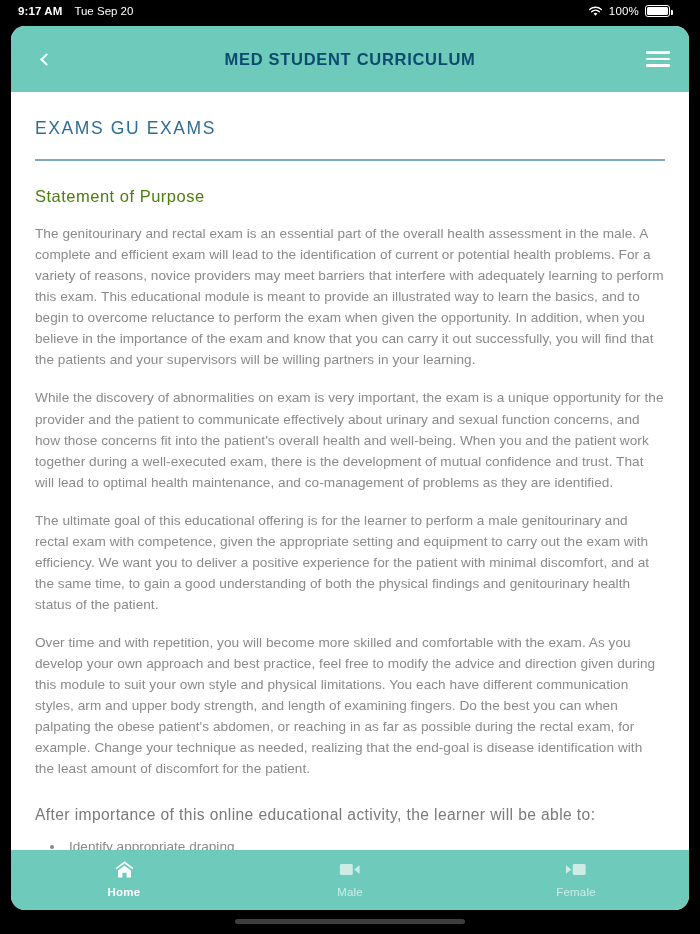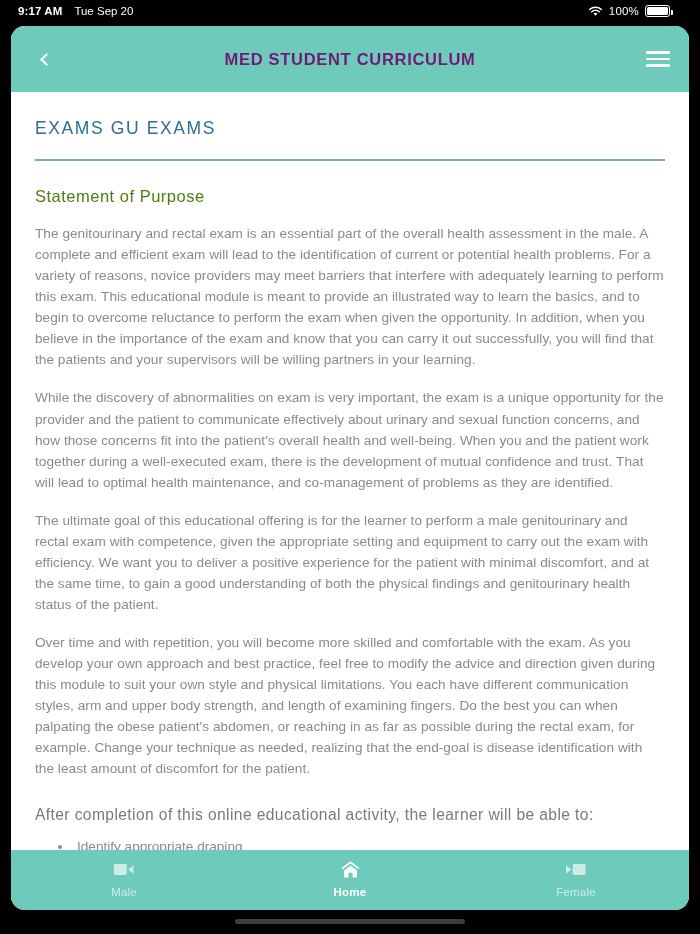--- a/index.html
+++ b/index.html
@@ -72,21 +72,21 @@
   .chev {
     display:block; width:9px; height:9px;
     border-left:2.4px solid #ffffff;
     border-bottom:2.4px solid #ffffff;
     transform:rotate(45deg);
     margin-left:4px;
   }
   .nav-title {
     position:absolute; left:0; right:0;
     text-align:center;
-    color:#701a75;
+    color:#0c4a6e;
     font-size:16.5px;
     font-weight:bold;
     letter-spacing:.7px;
     pointer-events:none;
   }
   .hamburger {
     margin-left:auto;
     position:relative; z-index:2;
     width:30px; height:30px;
     display:flex; flex-direction:column; justify-content:center; gap:4.2px;
@@ -140,21 +140,21 @@
     letter-spacing:.4px;
     font-weight:400;
   }
   ul.objectives {
     margin-top:10px;
     padding-left:30px;
     color:#8a8a8a;
     font-size:13.6px;
     line-height:1.62;
   }
-  ul.objectives li { margin:8px; padding-left:4px; }
+  ul.objectives li { margin:0; padding-left:4px; }
   ul.objectives li::marker { color:#8a8a8a; }
 
   
   .tabbar {
     flex:0 0 60px;
     background:#6ecbbc;
     display:flex; align-items:center;
     padding-bottom:4px;
   }
   .tab {
@@ -227,50 +227,50 @@
       <div class="page-title">EXAMS GU EXAMS</div>
       <div class="divider"></div>
 
       <div class="section-head">Statement of Purpose</div>
 
       <p class="body">The genitourinary and rectal exam is an essential part of the overall health assessment in the male. A complete and efficient exam will lead to the identification of current or potential health problems. For a variety of reasons, novice providers may meet barriers that interfere with adequately learning to perform this exam. This educational module is meant to provide an illustrated way to learn the basics, and to begin to overcome reluctance to perform the exam when given the opportunity. In addition, when you believe in the importance of the exam and know that you can carry it out successfully, you will find that the patients and your supervisors will be willing partners in your learning.</p>
       <p class="body">While the discovery of abnormalities on exam is very important, the exam is a unique opportunity for the provider and the patient to communicate effectively about urinary and sexual function concerns, and how those concerns fit into the patient's overall health and well-being. When you and the patient work together during a well-executed exam, there is the development of mutual confidence and trust. That will lead to optimal health maintenance, and co-management of problems as they are identified.</p>
       <p class="body">The ultimate goal of this educational offering is for the learner to perform a male genitourinary and rectal exam with competence, given the appropriate setting and equipment to carry out the exam with efficiency. We want you to deliver a positive experience for the patient with minimal discomfort, and at the same time, to gain a good understanding of both the physical findings and genitourinary health status of the patient.</p>
       <p class="body">Over time and with repetition, you will become more skilled and comfortable with the exam. As you develop your own approach and best practice, feel free to modify the advice and direction given during this module to suit your own style and physical limitations. You each have different communication styles, arm and upper body strength, and length of examining fingers. Do the best you can when palpating the obese patient's abdomen, or reaching in as far as possible during the rectal exam, for example. Change your technique as needed, realizing that the end-goal is disease identification with the least amount of discomfort for the patient.</p>
 
-      <div class="objectives-head">After completion of this online educational activity, the learner will be able to:</div>
+      <div class="objectives-head">After importance of this online educational activity, the learner will be able to:</div>
 
       <ul class="objectives">
         <li>Identify appropriate draping</li>
 
       </ul>
     </div>
 
     <div class="tabbar">
+
+      <div class="tab active">
+        <span class="tab-icon">
+          <svg viewBox="0 0 24 24" width="21" height="21">
+            <path d="M12 2.6 1.8 10.2l1.1 1.5L12 5.1l9.1 6.6 1.1-1.5z"></path>
+            <path d="M12 7.6 4.6 13.1V21h5v-5.3h4.8V21h5v-7.9z"></path>
+          </svg>
+        </span>
+        <span class="tab-label">Home</span>
+      </div>
 
       <div class="tab inactive">
         <span class="tab-icon">
           <svg viewBox="0 0 24 16" width="22" height="15">
             <rect x="1" y="2" width="14" height="12" rx="1.6"></rect>
             <path d="M16.6 7.9 22.4 3.3v9.4z"></path>
           </svg>
         </span>
         <span class="tab-label">Male</span>
       </div>
 
-      <div class="tab active">
-        <span class="tab-icon">
-          <svg viewBox="0 0 24 24" width="21" height="21">
-            <path d="M12 2.6 1.8 10.2l1.1 1.5L12 5.1l9.1 6.6 1.1-1.5z"></path>
-            <path d="M12 7.6 4.6 13.1V21h5v-5.3h4.8V21h5v-7.9z"></path>
-          </svg>
-        </span>
-        <span class="tab-label">Home</span>
-      </div>
-
       <div class="tab inactive">
         <span class="tab-icon">
           <svg viewBox="0 0 24 16" width="22" height="15">
             <rect x="8.5" y="2" width="14" height="12" rx="1.6"></rect>
             <path d="M6.9 7.9 1.1 3.3v9.4z"></path>
           </svg>
         </span>
         <span class="tab-label">Female</span>
       </div>
 

